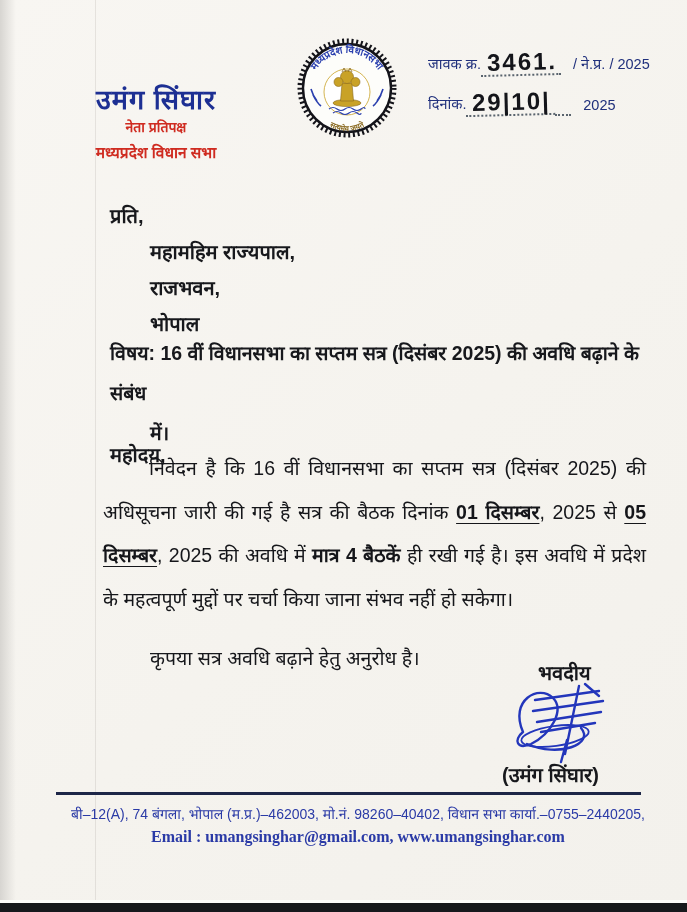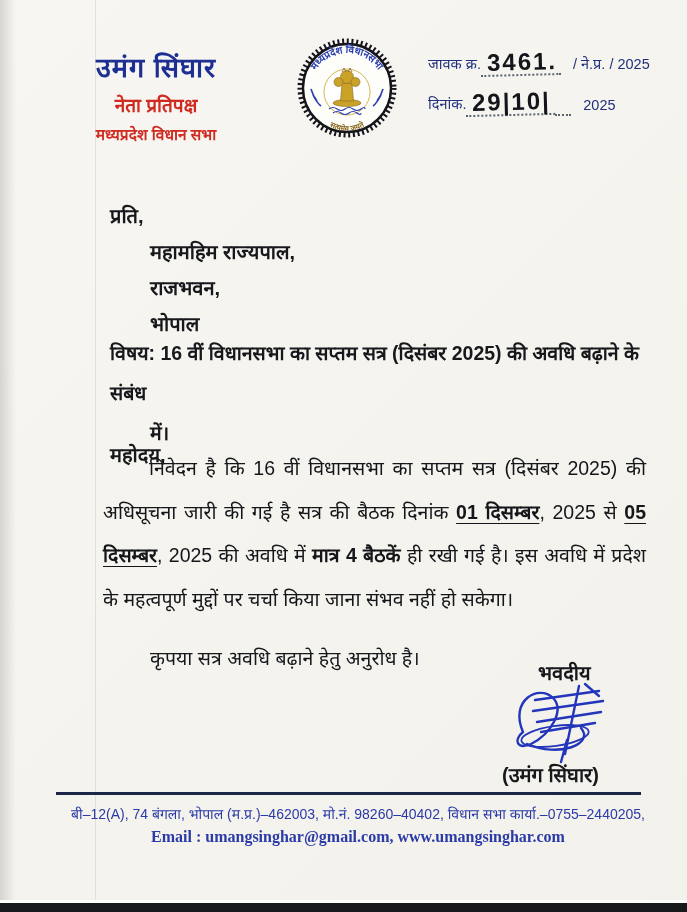--- a/index.html
+++ b/index.html
@@ -14,22 +14,22 @@
   
   .edge-left   { position:absolute; left:0; top:0; width:16px; height:100%;
                  background:linear-gradient(to right,#d7d5d1,rgba(215,213,209,0)); }
   .crease-line { position:absolute; left:95px; top:0; width:1px; height:100%;
                  background:rgba(110,105,98,.14); }
   .edge-bottom { position:absolute; left:0; bottom:0; width:100%; height:9px; background:#17191d; }
   .edge-bottom-lip { position:absolute; left:0; bottom:9px; width:100%; height:3px; background:#fdfdfc; }
 
   
   .lh-name-block { position:absolute; left:56px; top:48px; width:200px; text-align:center; }
-  .lh-name  { font-size:27px; font-weight:bold; color:#1d2f93; letter-spacing:1px; }
-  .lh-title { font-size:19px; font-weight:600; color:#cf2b20; margin-top:7px; }
+  .lh-name  { font-size:27px; font-weight:bold; color:#1d2f93; letter-spacing:1px;margin-top:32px; }
+  .lh-title { font-size:14px; font-weight:600; color:#cf2b20; }
   .lh-org   { font-size:15.5px; font-weight:600; color:#cf2b20; margin-top:5px; }
 
   .emblem { position:absolute; left:297px; top:35px; width:100px; height:106px; }
 
   .ref-block { position:absolute; left:428px; top:50px; width:252px;
                color:#20307c; font-size:14.5px; }
   .ref-row { display:flex; align-items:flex-end; margin-bottom:14px; white-space:nowrap; }
   .ref-label { padding-bottom:3px; }
   .handwritten { font-size:24px; font-weight:bold; color:#14151a;
                  border-bottom:2px dotted #5a646e; padding:0 4px 0 6px;

